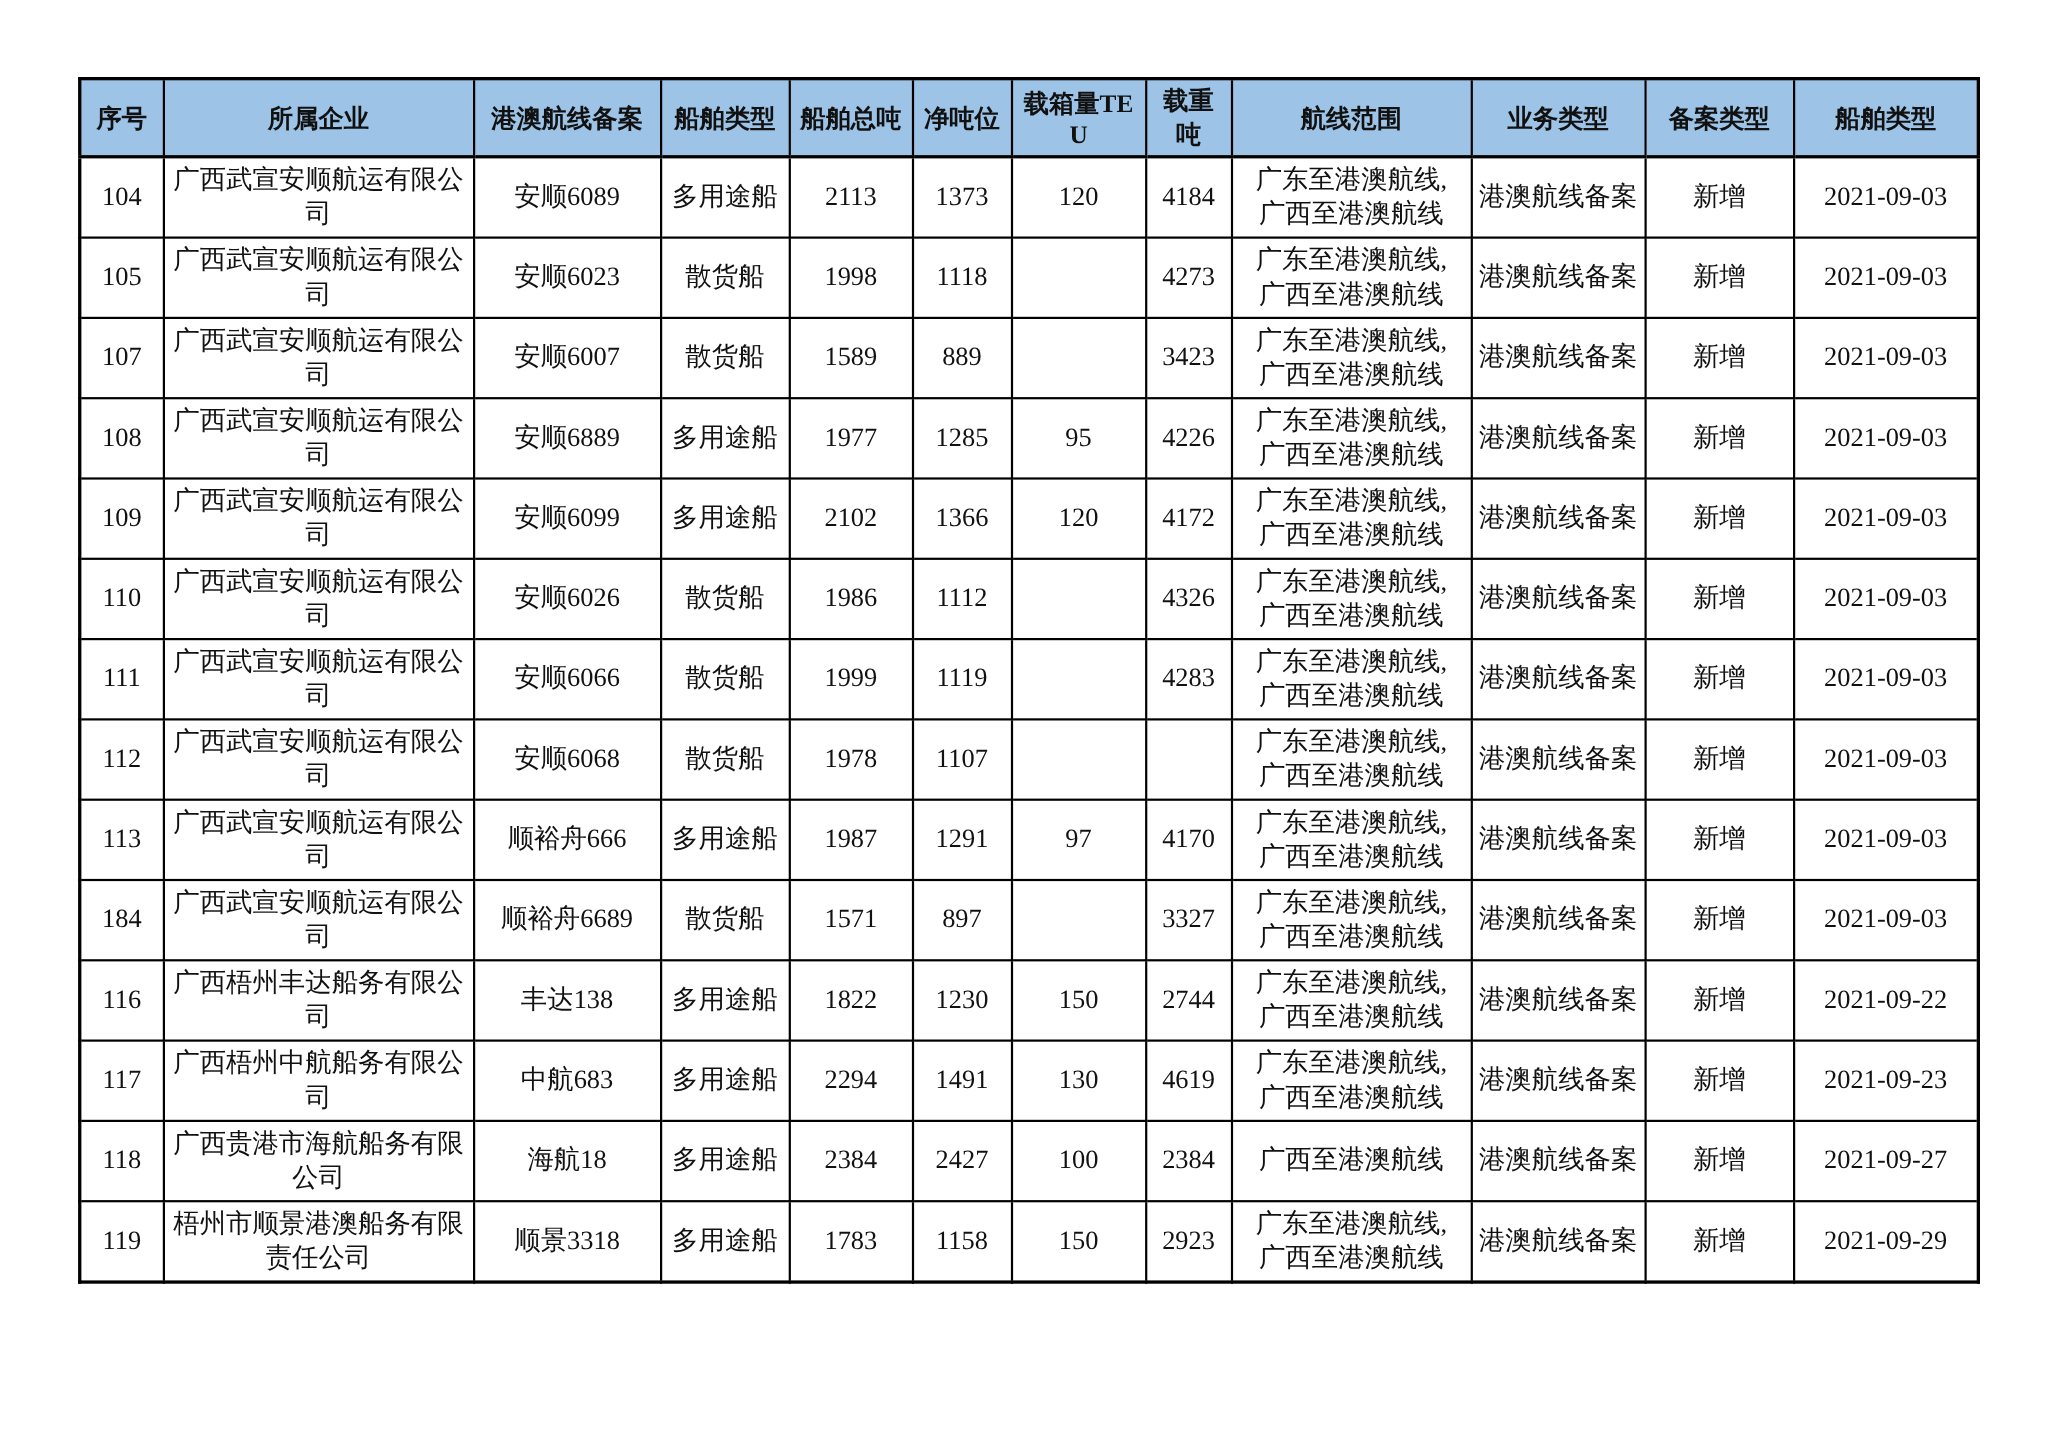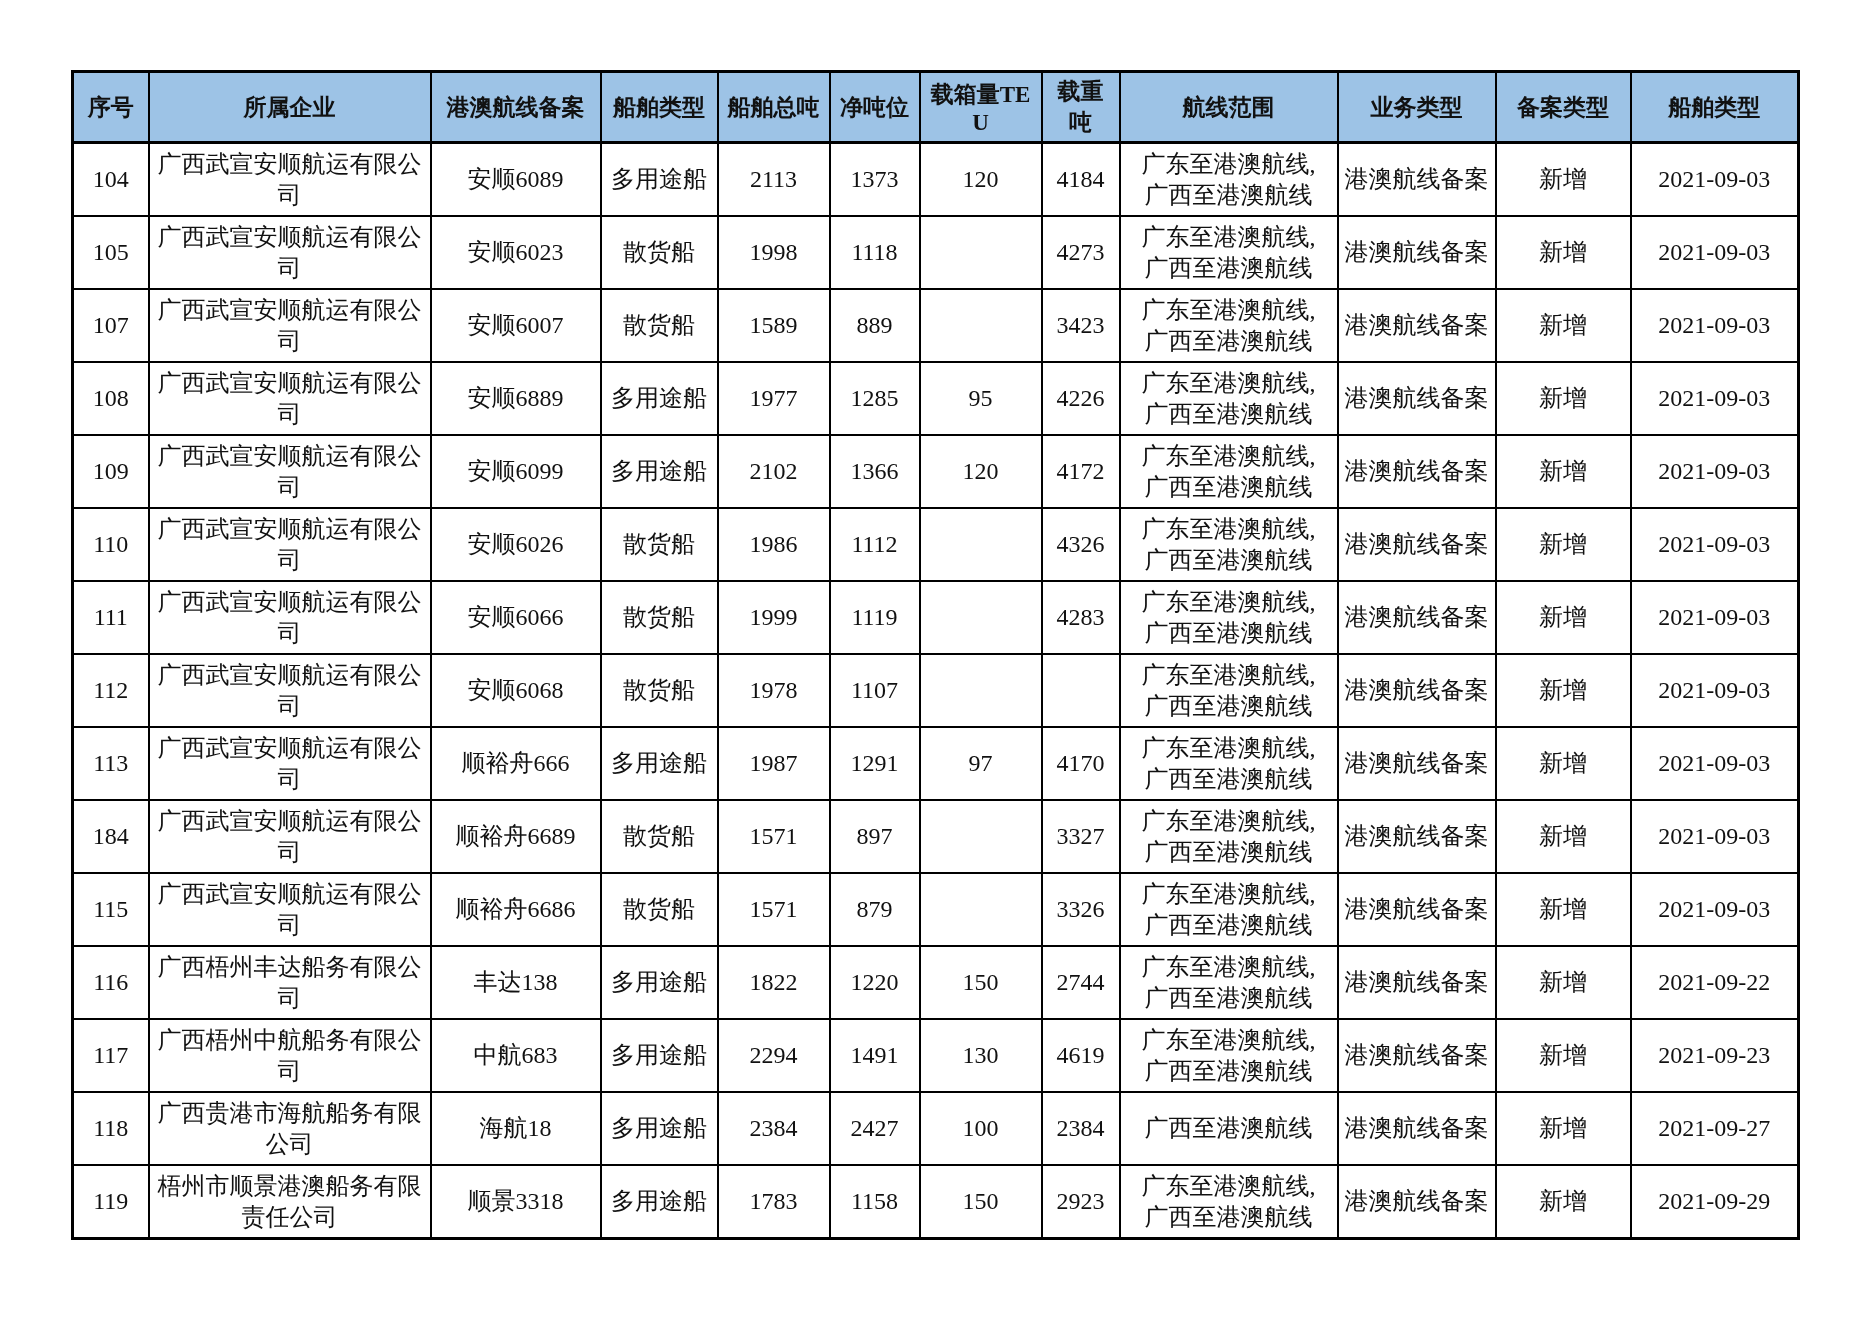--- a/index.html
+++ b/index.html
@@ -228,41 +228,26 @@
     <td>897</td>
     <td></td>
     <td>3327</td>
     <td class="route">广东至港澳航线,
 广西至港澳航线</td>
     <td>港澳航线备案</td>
     <td>新增</td>
     <td>2021-09-03</td>
   </tr>
         <tr>
-    <td>115</td>
-    <td>广西武宣安顺航运有限公司</td>
-    <td>顺裕舟6686</td>
-    <td>散货船</td>
-    <td>1571</td>
-    <td>879</td>
-    <td></td>
-    <td>3326</td>
-    <td class="route">广东至港澳航线,
-广西至港澳航线</td>
-    <td>港澳航线备案</td>
-    <td>新增</td>
-    <td>2021-09-03</td>
-  </tr>
-        <tr>
     <td>116</td>
     <td>广西梧州丰达船务有限公司</td>
     <td>丰达138</td>
     <td>多用途船</td>
     <td>1822</td>
-    <td>1220</td>
+    <td>1230</td>
     <td>150</td>
     <td>2744</td>
     <td class="route">广东至港澳航线,
 广西至港澳航线</td>
     <td>港澳航线备案</td>
     <td>新增</td>
     <td>2021-09-22</td>
   </tr>
         <tr>
     <td>117</td>

